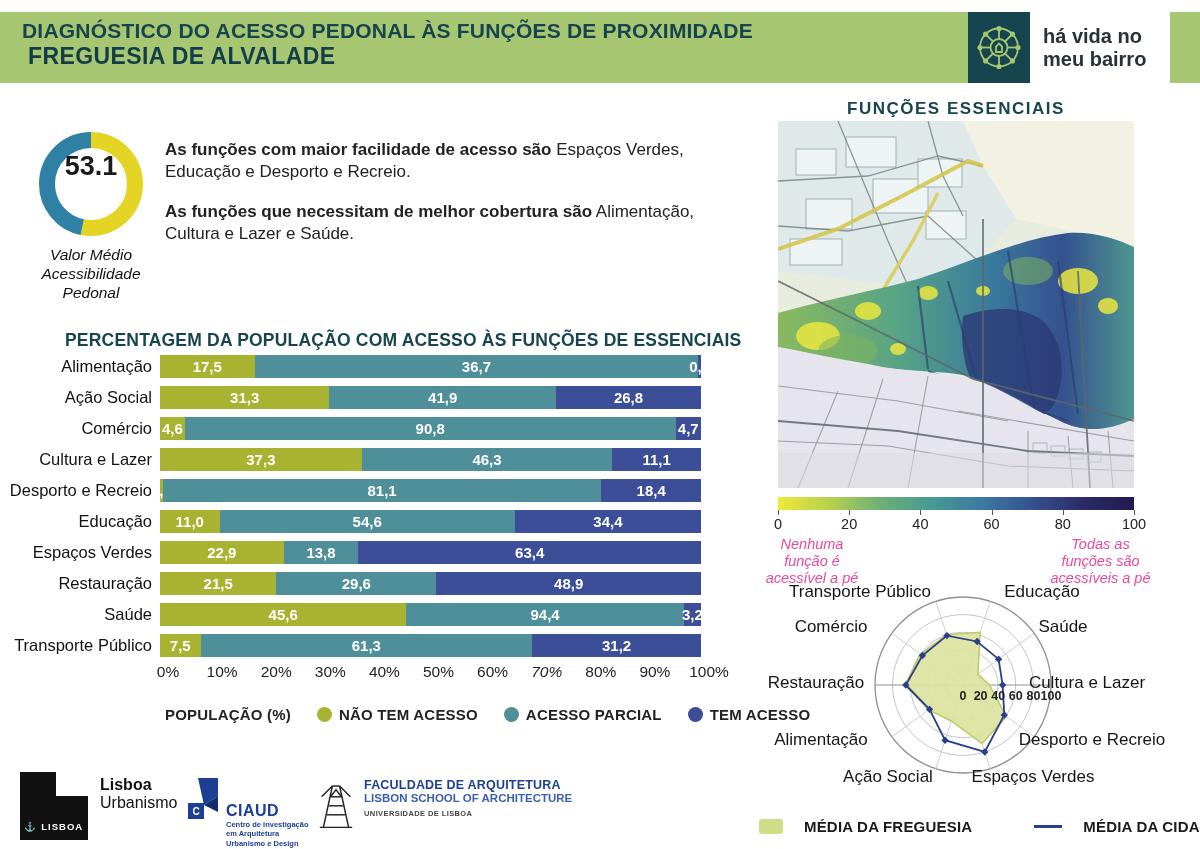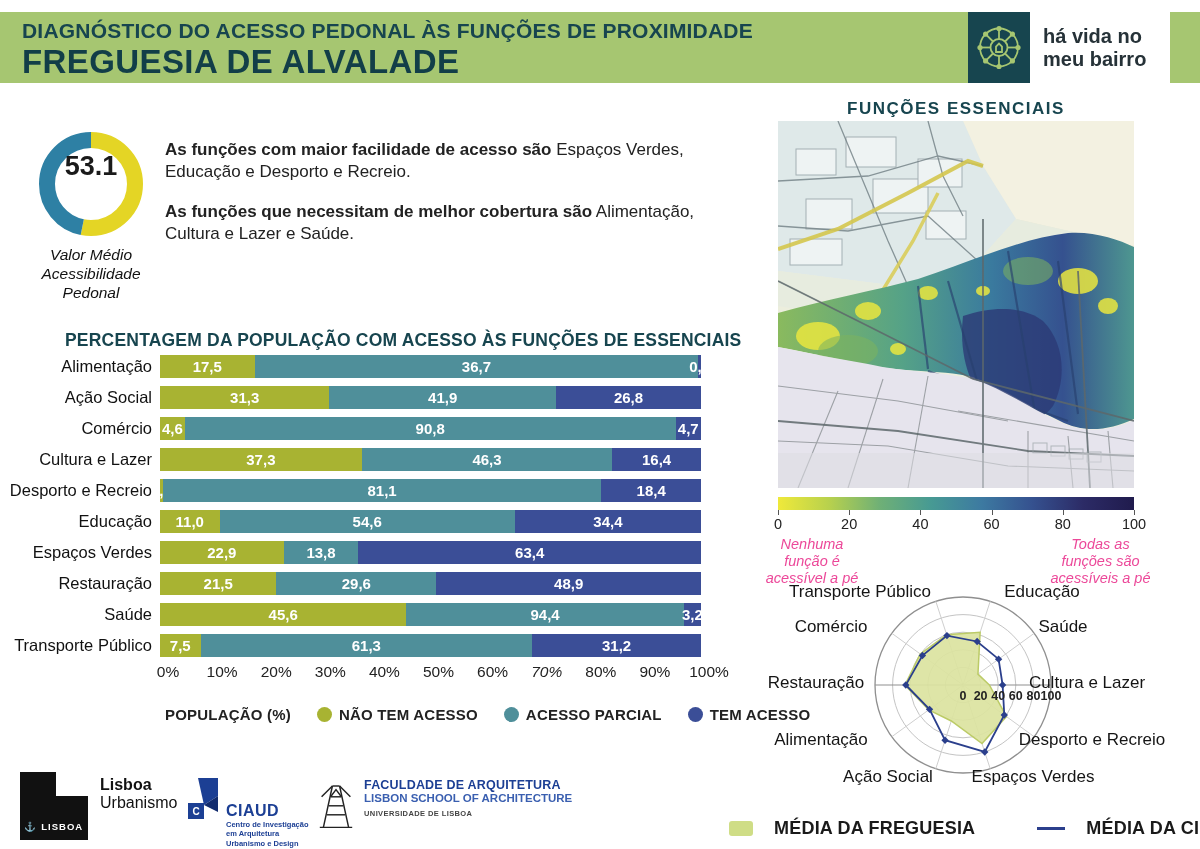--- a/index.html
+++ b/index.html
@@ -2,21 +2,21 @@
 <html><head>
 <meta charset="utf-8">
 <style>
   * { margin:0; padding:0; box-sizing:border-box; }
   html,body { width:1200px; height:849px; background:#fff; font-family:"Liberation Sans", sans-serif; color:#1a1a1a; }
   #page { position:relative; width:1200px; height:849px; overflow:hidden; background:#fff; }
 
   
   .band { position:absolute; left:0; top:12px; width:1200px; height:71px; background:#a6c671; }
   .title1 { position:absolute; left:22px; top:19px; font-size:21px; font-weight:600; color:#17454f; letter-spacing:.2px; }
-  .title2 { position:absolute; left:22px; top:43px; font-size:33px; font-weight:800; color:#123e48; letter-spacing:.4px; }
+  .title2 { position:absolute; left:28px; top:43px; font-size:23px; font-weight:800; color:#123e48; letter-spacing:.4px; }
   .brand-square { position:absolute; left:968px; top:12px; width:62px; height:71px; background:#17454f; }
   .brand-panel { position:absolute; left:1030px; top:12px; width:140px; height:71px; background:#ffffff; display:flex; flex-direction:column; justify-content:center; padding-left:13px; }
   .brand-panel div { font-size:20px; font-weight:700; color:#263238; line-height:1.12; }
 
   
   .donut-wrap { position:absolute; left:34px; top:127px; width:114px; height:114px; }
   .donut-value { position:absolute; left:34px; top:109px; width:114px; height:114px; display:flex; align-items:center; justify-content:center; font-size:27px; font-weight:800; color:#1a1a1a; }
   .donut-caption { position:absolute; left:6px; top:246px; width:170px; text-align:center; font-style:italic; font-size:15.5px; line-height:1.22; color:#111; }
 
   
@@ -54,21 +54,21 @@
   .cb-cap.right { left:1028px; width:145px; }
 
   
   .radar-wrap { position:absolute; left:755px; top:573px; width:445px; height:242px; }
   .radar-wrap svg { position:absolute; left:0; top:0; }
   .rlab { position:absolute; transform:translate(-50%,-50%); font-size:17px; color:#151515; white-space:nowrap; }
   .radar-legend { position:absolute; left:778px; top:818px; width:400px; display:flex; justify-content:center; align-items:center; gap:38px; }
   .radar-legend .itm { display:flex; align-items:center; gap:9px; }
   .radar-legend .sw-area { width:24px; height:15px; border-radius:3px; background:#cfdd86; }
   .radar-legend .sw-line { width:28px; height:3px; background:#2b3f8c; }
-  .radar-legend span { font-size:18px; font-weight:600; color:#1a1a1a; letter-spacing:.2px; white-space:nowrap;margin-left:12px; }
+  .radar-legend span { font-size:15px; font-weight:600; color:#1a1a1a; letter-spacing:.2px; white-space:nowrap;margin-left:12px; }
 
   
   .lx-logo { position:absolute; left:20px; top:772px; width:68px; height:68px; }
   .lx-inner { position:absolute; left:20px; top:772px; width:68px; height:68px; display:flex; align-items:flex-end; justify-content:center; padding-bottom:8px; }
   .lx-inner span { color:#fff; font-size:9.5px; font-weight:700; letter-spacing:1px; }
   .lx-text { position:absolute; left:100px; top:776px; font-size:16px; line-height:1.15; color:#111; }
   .lx-text .b { font-weight:800; }
   .ciaud { position:absolute; left:188px; top:778px; display:flex; gap:8px; }
   .ciaud-txt { padding-top:24px; }
   .ciaud-abbr { font-size:16px; font-weight:800; color:#1c3f94; letter-spacing:.5px; }
@@ -185,21 +185,21 @@
       <div class="bar-row">
         <div class="bar-cat">Cultura e Lazer</div>
         <div class="bar-track">
           <div class="seg" style="width: 37.3%; background: rgb(168, 179, 50);">
             <span>37,3</span>
           </div>
           <div class="seg" style="width: 46.3%; background: rgb(79, 143, 154);">
             <span>46,3</span>
           </div>
           <div class="seg" style="width: 16.4%; background: rgb(59, 78, 151);">
-            <span>16,4</span>
+            <span>11,1</span>
           </div>
         </div>
       </div>
       <div class="bar-row">
         <div class="bar-cat">Desporto e Recreio</div>
         <div class="bar-track">
           <div class="seg" style="width: 0.5%; background: rgb(168, 179, 50);">
             <span>0,5</span>
           </div>
           <div class="seg" style="width: 81.1%; background: rgb(79, 143, 154);">

